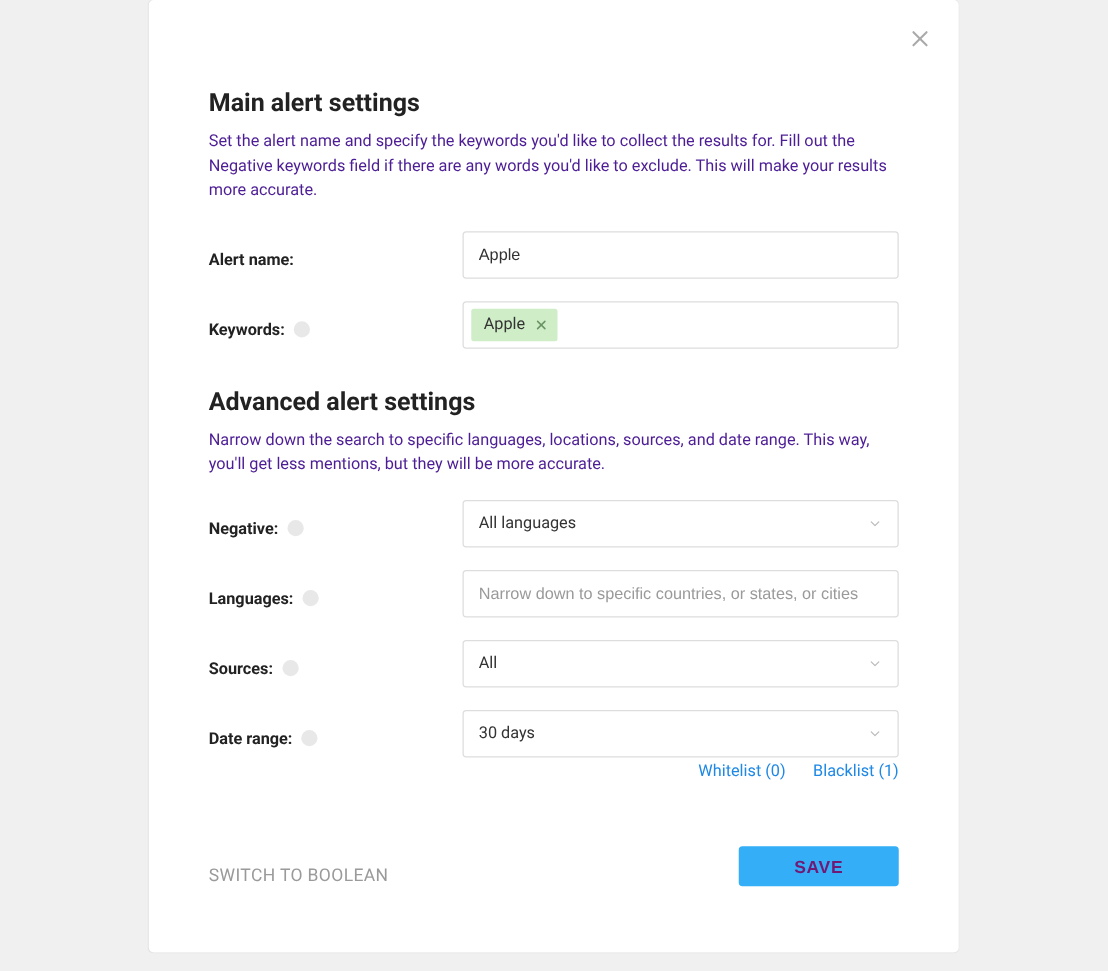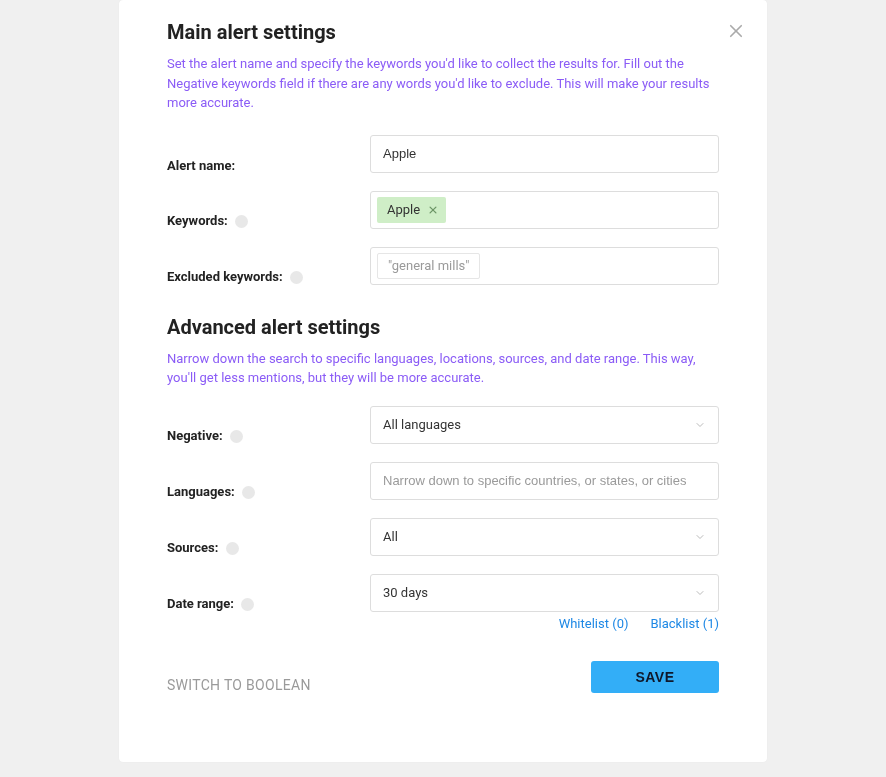--- a/index.html
+++ b/index.html
@@ -25,30 +25,30 @@
     width: 18px; height: 18px;
     cursor: pointer; color: #aaa;
   }
   .close svg { width: 18px; height: 18px; display:block; }
   h1.section-title {
     font-size: 20px;
     font-weight: 700;
     margin: 0 0 10px 0;
     color: #222;
   }
-  .first-title { padding-top: 20px; }
+  .first-title { padding-top: 70px; }
   p.section-desc {
     font-size: 13px;
     line-height: 1.5;
-    color: #8b5cf6;
+    color: #4c1d95;
     margin: 0 0 22px 0;
   }
   .row {
     display: flex;
-    align-items: flex-end;
+    align-items: center;
     margin-bottom: 18px;
   }
   .row.trow { margin-bottom: 18px; }
   .label-col {
     width: 158px;
     flex: 0 0 158px;
     padding-top: 10px;
   }
   .label {
     font-size: 13px;
@@ -127,36 +127,36 @@
   .select .chev {
     position: absolute; right: 12px; top: 50%; transform: translateY(-50%);
     width: 12px; height: 12px;
     color: #bbb;
   }
   .select .chev svg { width:12px; height:12px; display:block; }
   .links-row {
     display: flex; justify-content: flex-end;
     gap: 22px;
     margin-top: -4px;
-    margin-bottom: 30px;
+    margin-bottom: 52px;
   }
   .link { color: #1e88e5; font-size: 13px; cursor: pointer; }
   .footer-row {
     display: flex; align-items: flex-end; justify-content: space-between;
     margin-top: 6px;
   }
   .switch-link {
     color: #9a9a9a;
     font-size: 14px;
     letter-spacing: 0.3px;
     cursor: pointer;
   }
   .save-btn {
     background: #33aef7;
-    color: #0f172a;
+    color: #701a75;
     border: none;
     border-radius: 3px;
     width: 128px; height: 32px;
     font-size: 14px; font-weight: 600;
     letter-spacing: 0.5px;
     cursor: pointer;
   }
   .sec2 { margin-top: 30px; margin-bottom: 18px; }
 </style>
 </head>
@@ -197,31 +197,20 @@
               <svg viewBox="0 0 24 24" fill="none" stroke="currentColor" stroke-width="3" stroke-linecap="round">
                   <line x1="5" y1="5" x2="19" y2="19"></line>
                   <line x1="19" y1="5" x2="5" y2="19"></line>
                 </svg>
             </span>
           </span>
         </div>
       </div>
     </div>
 
-    <div class="row trow">
-      <div class="label-col">
-        <span class="label">Excluded keywords:</span>
-        <span class="help-icon"></span>
-      </div>
-      <div class="field-col">
-        <div class="tags-input">
-          <span class="ghost-tag">"general mills"</span>
-        </div>
-      </div>
-    </div>
 
     <div class="sec2">
       <h1 class="section-title">Advanced alert settings</h1>
       <p class="section-desc" style="margin-bottom:0">Narrow down the search to specific languages, locations, sources, and date range. This way, you'll get less mentions, but they will be more accurate.</p>
     </div>
 
     <div class="row trow">
       <div class="label-col">
         <span class="label">Negative:</span>
         <span class="help-icon"></span>

